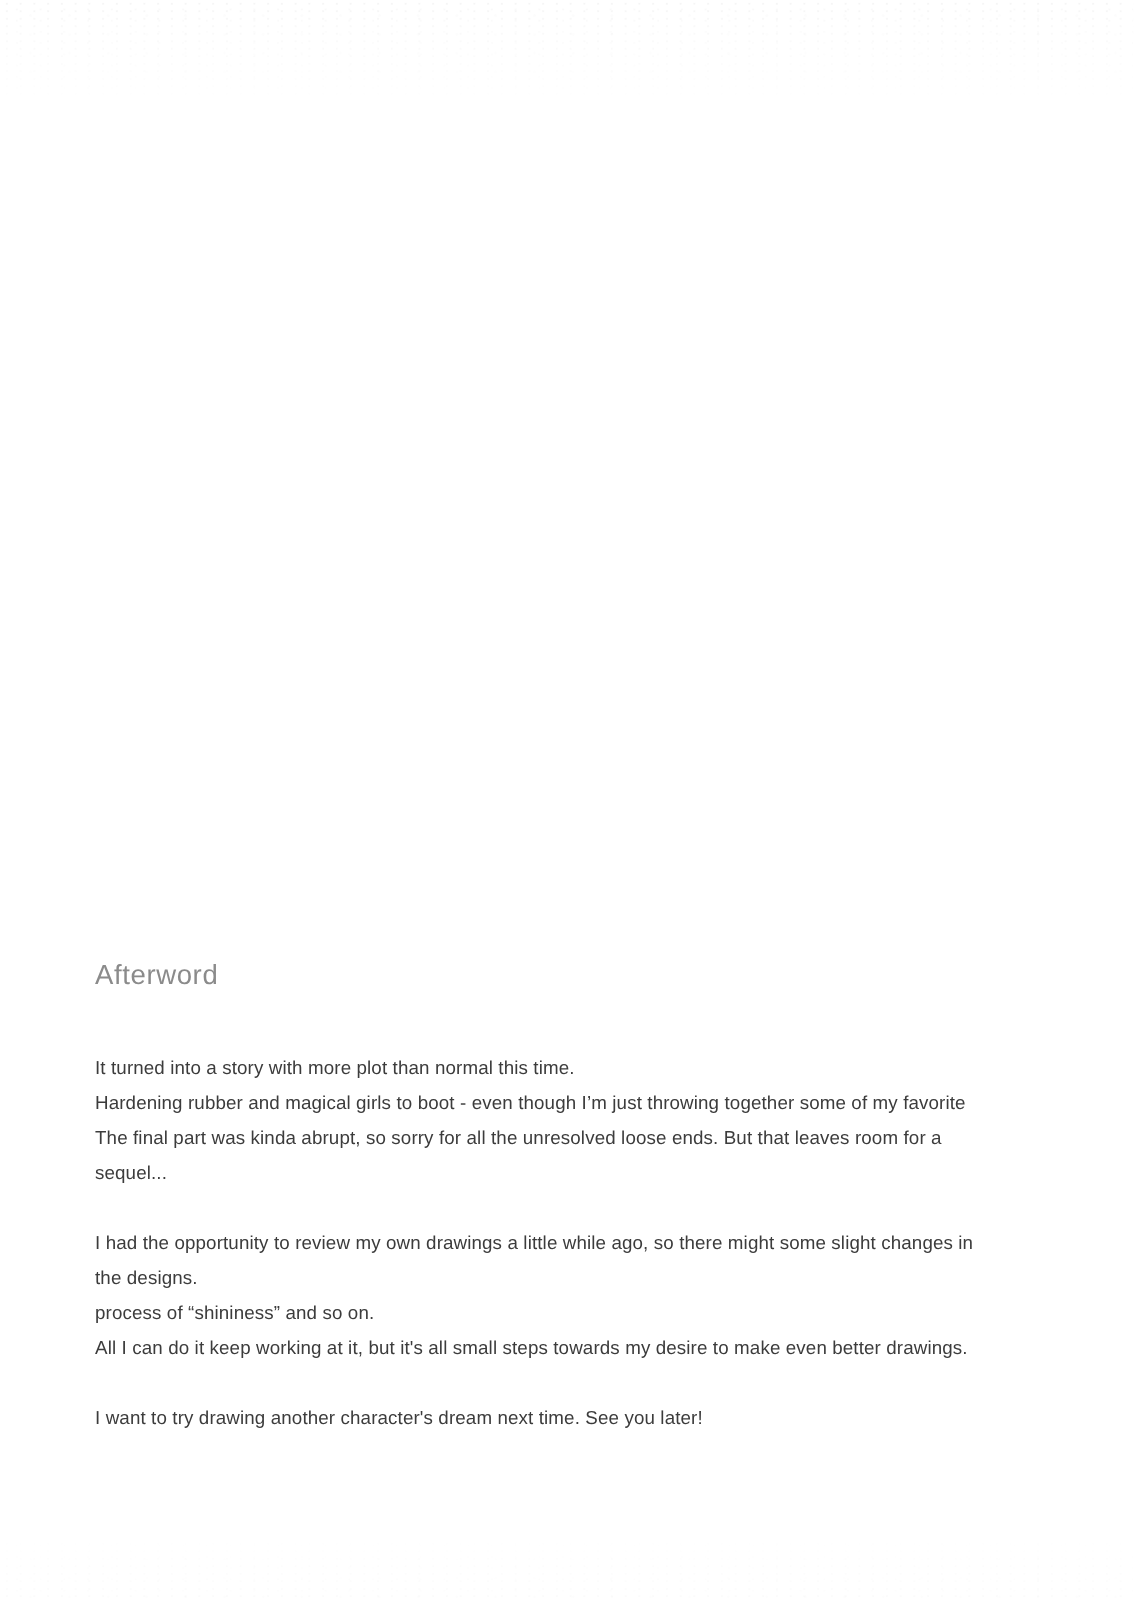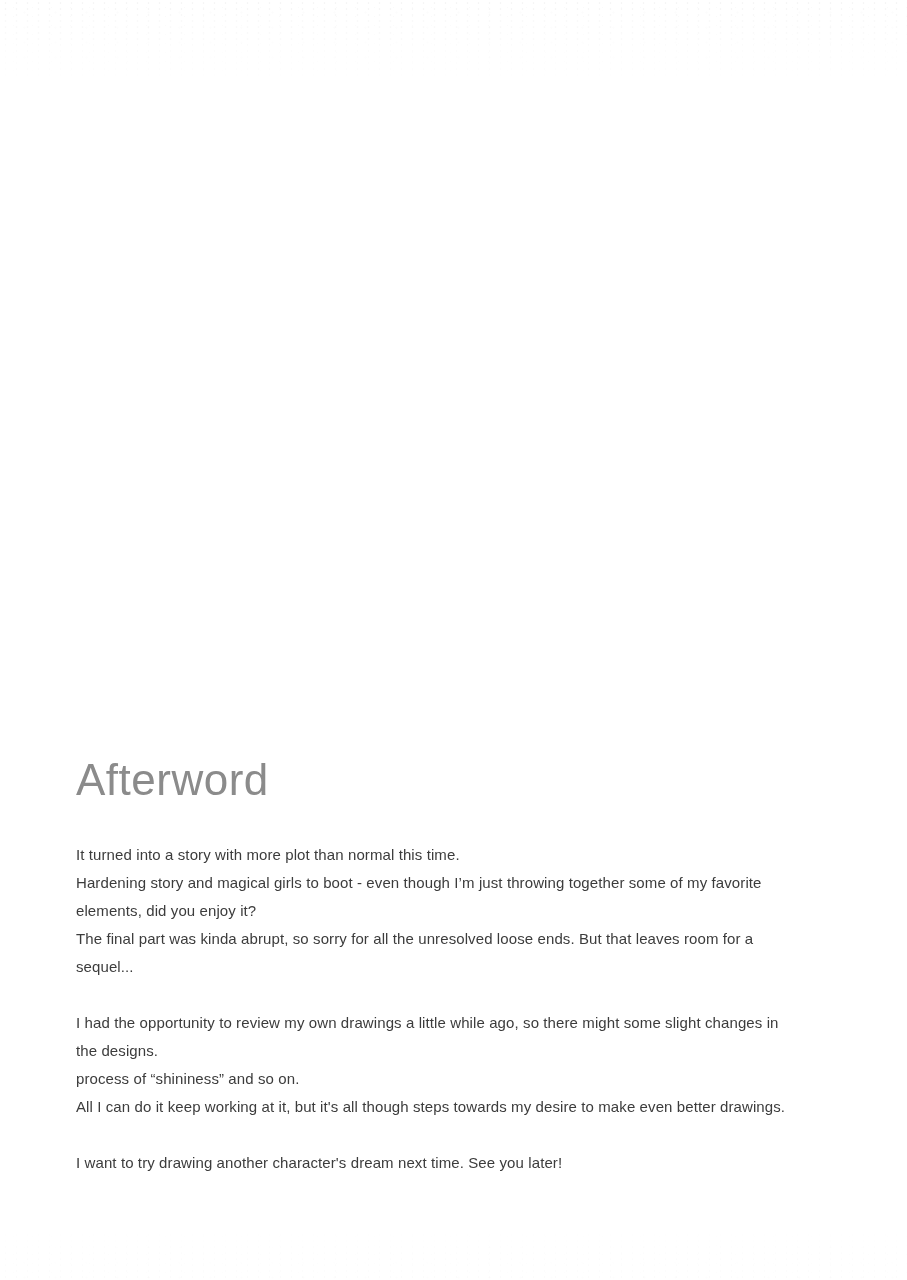--- a/index.html
+++ b/index.html
@@ -41,21 +41,21 @@
     height: 60px;
     opacity: 0.25;
     -webkit-mask-image: linear-gradient(to top, rgba(0,0,0,0.8), transparent);
             mask-image: linear-gradient(to top, rgba(0,0,0,0.8), transparent);
   }
   .title {
     position: absolute;
     left: 76px;
     top: 763px;
     margin: 0;
-    font-size: 44px;
+    font-size: 22px;
     line-height: 34px;
     font-weight: 300;
     letter-spacing: 0.5px;
     color: #8b8b8b;
     text-align: right;
   }
   .body-text {
     position: absolute;
     left: 76px;
     top: 841px;
@@ -82,31 +82,30 @@
 
   <div class="scan-noise top"></div>
   <div class="scan-noise bottom"></div>
 
   <h1 class="title">Afterword</h1>
 
   <div class="body-text">
 
     <p class="para">
       <span class="line">It turned into a story with more plot than normal this time.</span>
-      <span class="line">Hardening story and magical girls to boot - even though I’m just throwing together some of my favorite</span>
-      <span class="line">elements, did you enjoy it?</span>
+      <span class="line">Hardening rubber and magical girls to boot - even though I’m just throwing together some of my favorite</span>
       <span class="line">The final part was kinda abrupt, so sorry for all the unresolved loose ends. But that leaves room for a</span>
       <span class="line">sequel...</span>
     </p>
 
     <p class="para">
       <span class="line">I had the opportunity to review my own drawings a little while ago, so there might some slight changes in</span>
       <span class="line">the designs.</span>
       <span class="line">process of “shininess” and so on.</span>
-      <span class="line">All I can do it keep working at it, but it's all though steps towards my desire to make even better drawings.</span>
+      <span class="line">All I can do it keep working at it, but it's all small steps towards my desire to make even better drawings.</span>
     </p>
 
     <p class="para">
       <span class="line">I want to try drawing another character's dream next time. See you later!</span>
     </p>
 
   </div>
 </div>
 
 </body></html>

